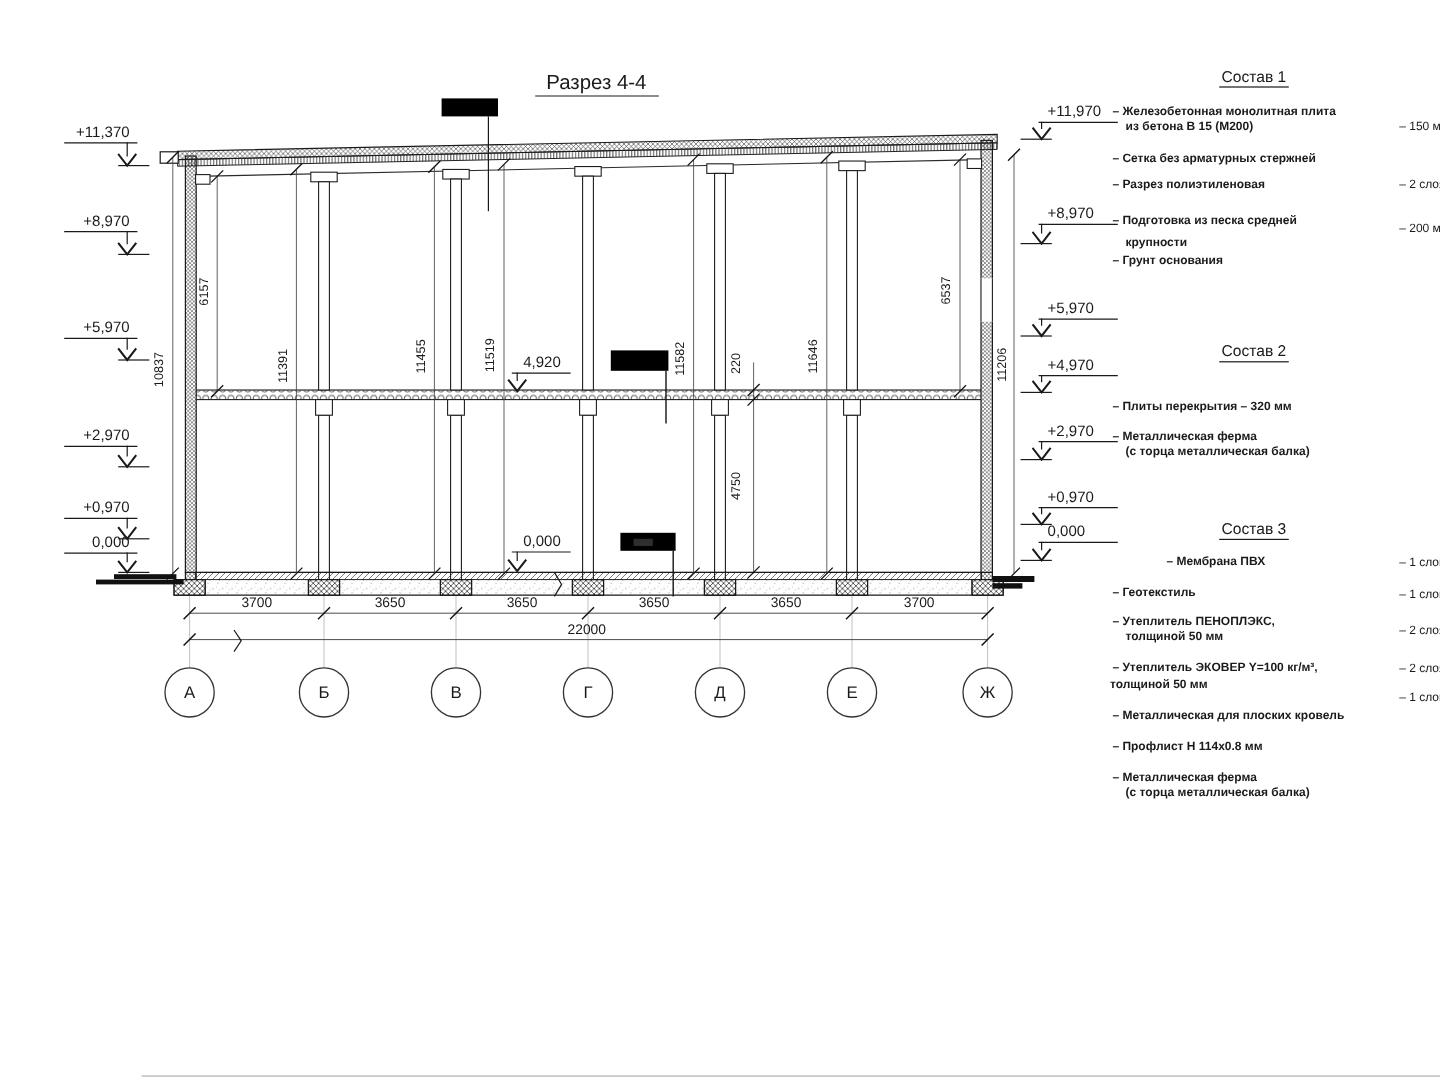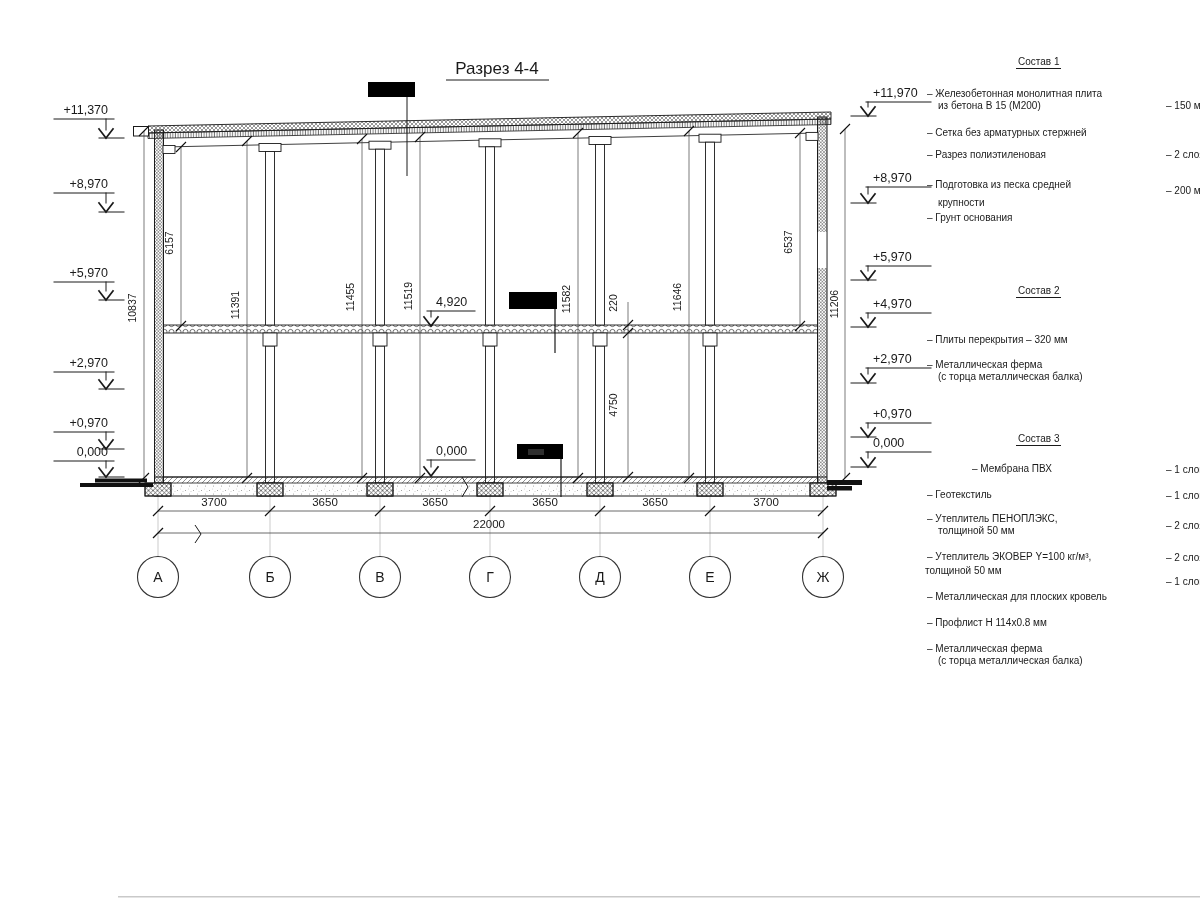--- a/index.html
+++ b/index.html
@@ -8,24 +8,24 @@
     background:#ffffff;font-family:"Liberation Sans",sans-serif;color:#1a1a1a;
   }
   svg{position:absolute;left:0;top:0;}
   svg text{fill:#1a1a1a;font-family:"Liberation Sans",sans-serif;}
   .elev{font-size:12.5px;}
   .vdim{font-size:10.5px;}
   .axl{font-size:14px;}
   .sdim{font-size:11.5px;}
   .ttl{font-size:17px;}
   .comp-header{
-    position:absolute;font-size:10px;white-space:nowrap;
+    position:absolute;font-size:13px;white-space:nowrap;
     border-bottom:1px solid #1a1a1a;padding:0 2px 1px 2px;
   }
-  .comp-line{position:absolute;font-size:10px;white-space:nowrap;line-height:12px;}
+  .comp-line{position:absolute;font-size:10px;white-space:nowrap;line-height:12px;font-weight:bold;}
   .comp-note{position:absolute;font-size:10px;white-space:nowrap;line-height:12px;}
 </style>
 </head>
 <body>
 
 <svg width="1200" height="900" viewBox="0 0 1200 900">
   <defs>
     <pattern id="pRoof" width="4" height="4" patternUnits="userSpaceOnUse">
       <path d="M0,4 L4,0 M0,0 L4,4" stroke="#333" stroke-width="0.5" fill="none"></path>
     </pattern>

